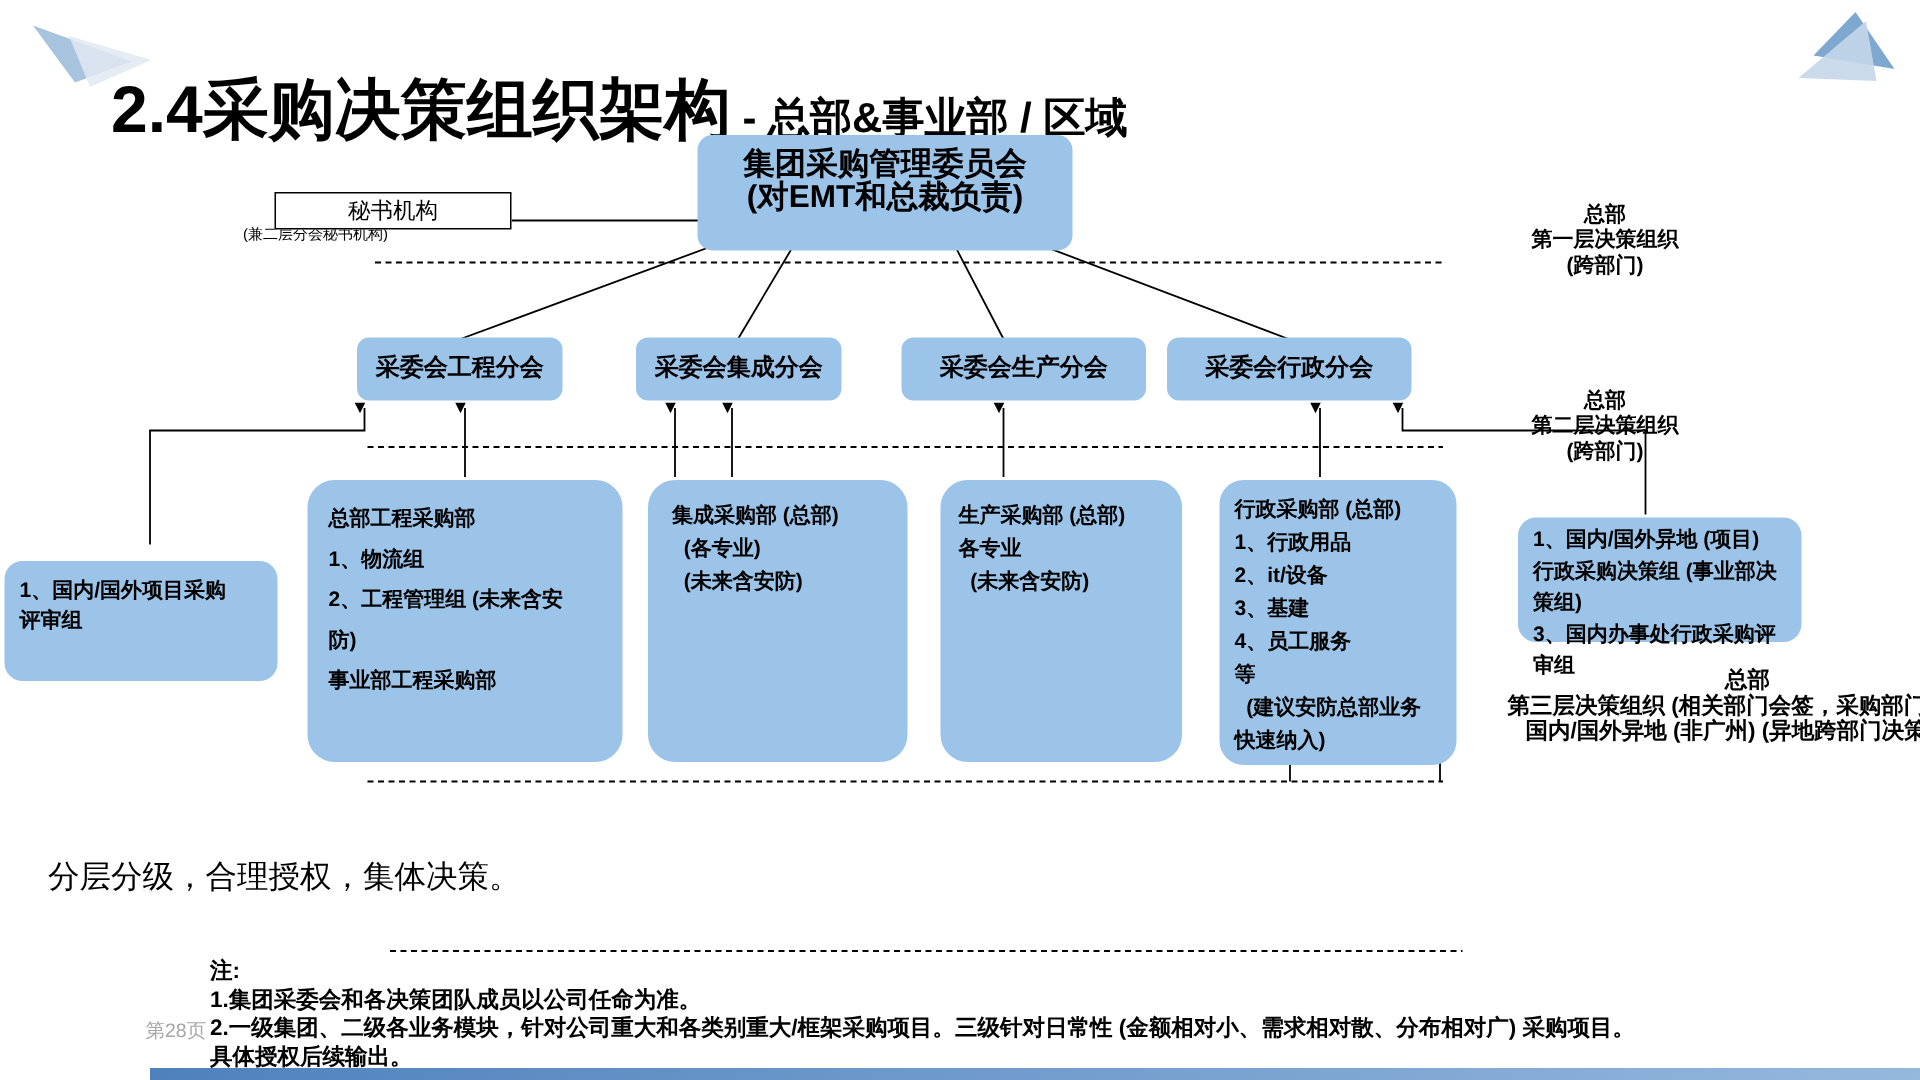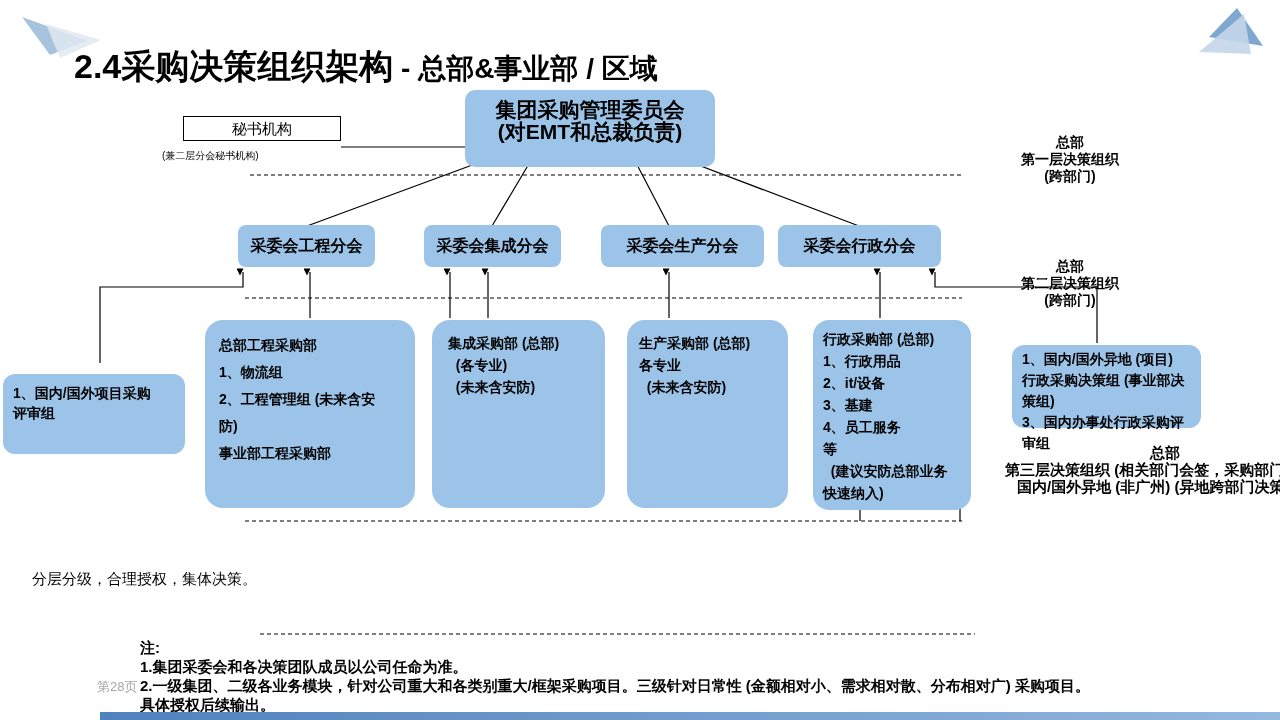--- a/index.html
+++ b/index.html
@@ -13,50 +13,50 @@
     --plane-light2:#C4D6E9;
     --page-gray:#A6A6A6;
   }
   html,body{margin:0;padding:0;background:#888;}
   .slide{
     position:relative;width:1280px;height:720px;background:#ffffff;
     overflow:hidden;font-family:"Liberation Sans","DejaVu Sans",sans-serif;color:#000;
   }
   .abs{position:absolute;}
   .title{left:74px;top:44px;white-space:nowrap;}
-  .title .main{font-size:34px;font-weight:700;letter-spacing:0px;}
+  .title .main{font-size:44px;font-weight:700;letter-spacing:0px;}
   .title .sub{font-size:28px;font-weight:700;}
   svg.connectors{position:absolute;left:0;top:0;width:1280px;height:720px;pointer-events:none;z-index:1;}
   .bluebox{
     background:var(--box-fill);color:var(--box-text);font-weight:700;z-index:2;
     box-sizing:border-box;
   }
   .committee{
     left:465px;top:90px;width:250px;height:77px;border-radius:10px;
     font-size:21px;line-height:22px;text-align:center;padding-top:9px;white-space:pre-line;
   }
   .branch{
     top:225px;height:42px;border-radius:8px;font-size:16px;line-height:42px;text-align:center;
   }
   .dept{
     white-space:pre-wrap;font-size:14px;text-align:left;
   }
   .secretary-box{
-    left:183px;top:116px;width:158px;height:25px;background:#fff;border:1.5px solid #000;
+    left:183px;top:128px;width:158px;height:25px;background:#fff;border:1.5px solid #000;
     z-index:3;font-size:15px;text-align:center;line-height:24px;box-sizing:border-box;
   }
   .secretary-note{
     left:162px;top:149px;font-size:10px;white-space:nowrap;z-index:2;
   }
   .lvl{
     width:170px;text-align:center;font-weight:700;font-size:14px;line-height:17px;
     white-space:pre-line;z-index:2;
   }
   .lvl3-line{white-space:nowrap;font-weight:700;font-size:15px;z-index:2;}
-  .slogan{left:32px;top:570px;font-size:15px;}
+  .slogan{left:32px;top:570px;font-size:21px;}
   .notes{left:140px;top:638px;width:1140px;font-weight:700;font-size:15px;line-height:19px;z-index:2;}
   .notes div{white-space:nowrap;}
   .page-number{left:97px;top:678px;font-size:13px;color:var(--page-gray);z-index:1;text-align:center;}
   .bottom-bar{
     left:100px;bottom:0;width:1180px;height:8px;z-index:2;
     background:linear-gradient(to right,var(--bar-start),var(--bar-end));
   }
 </style>
 </head>
 <body>

